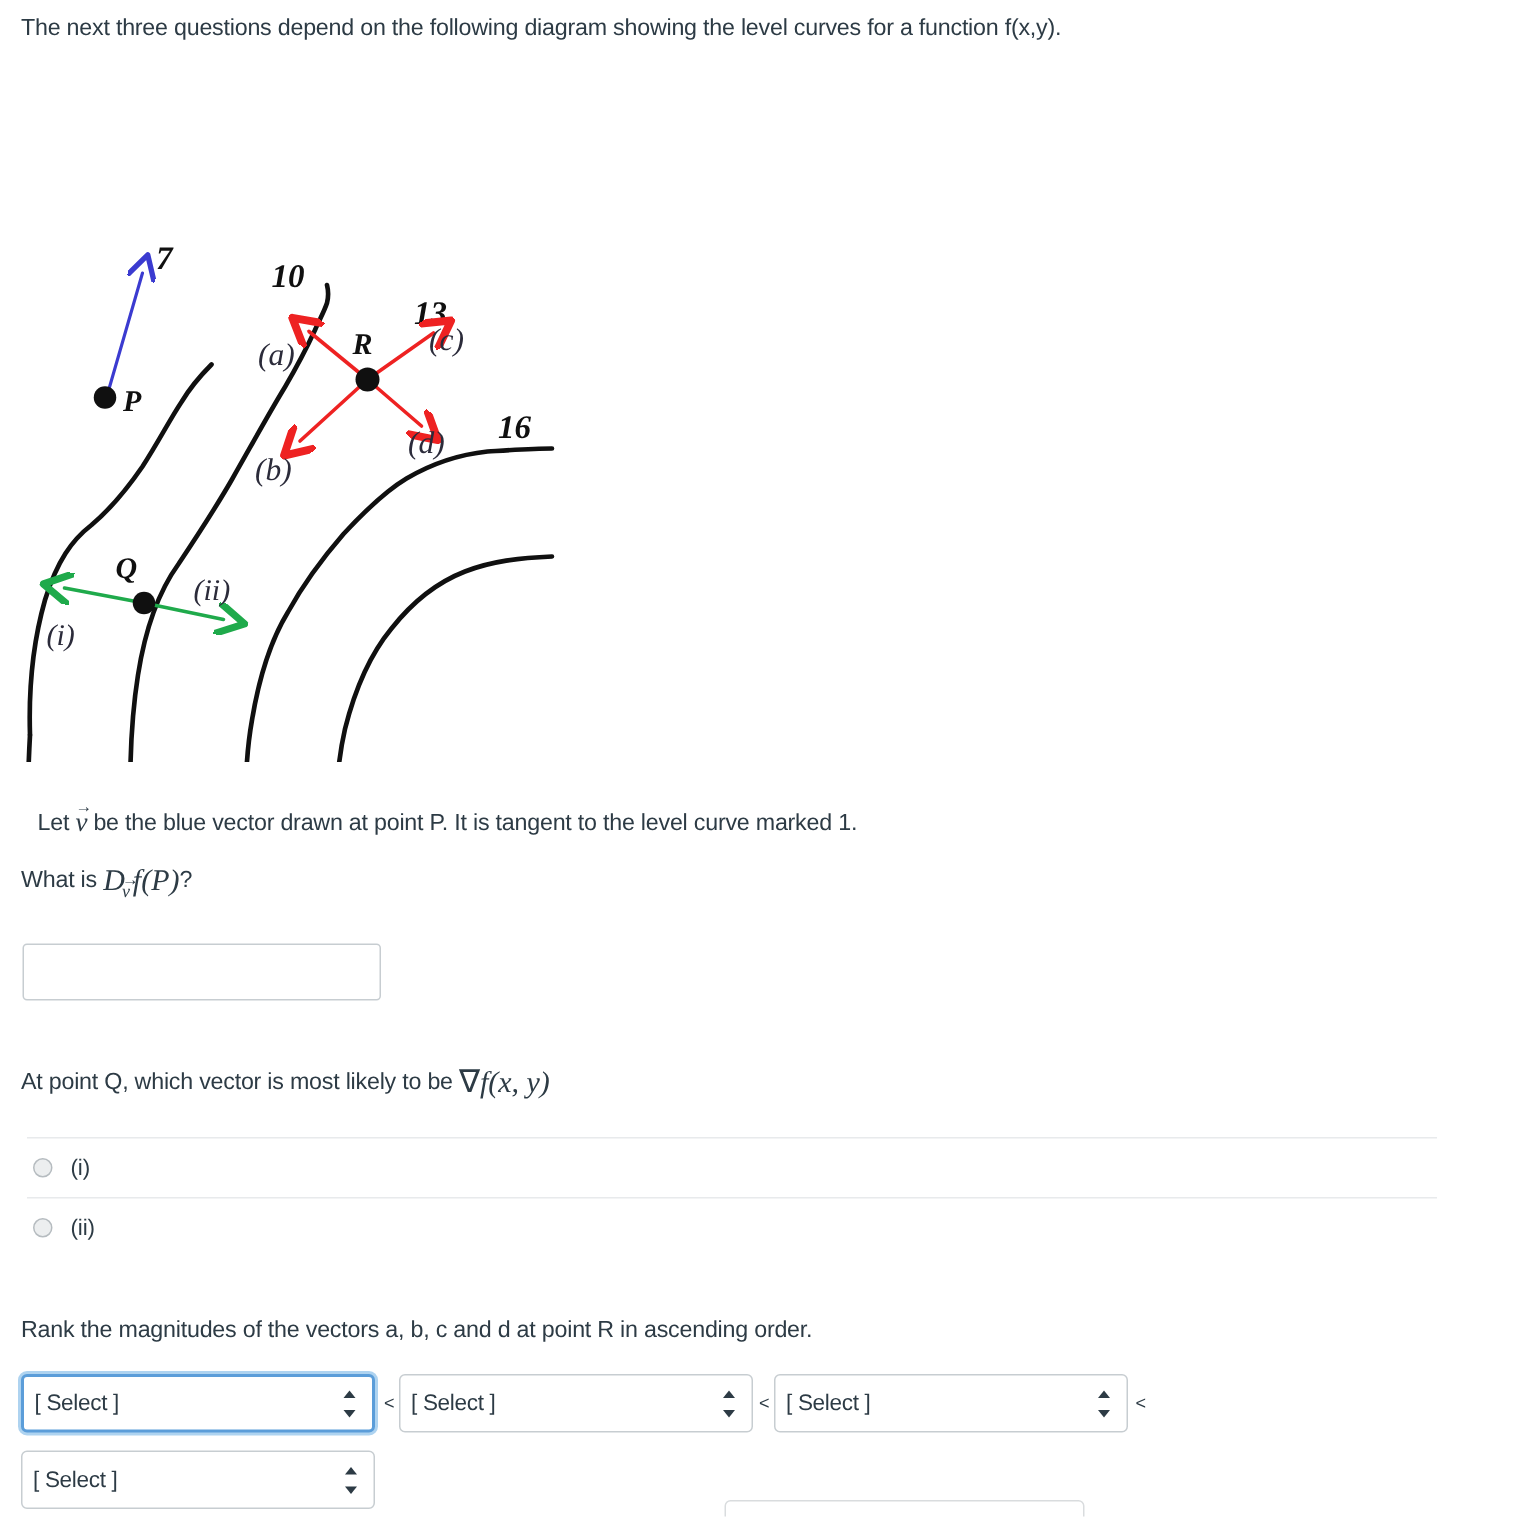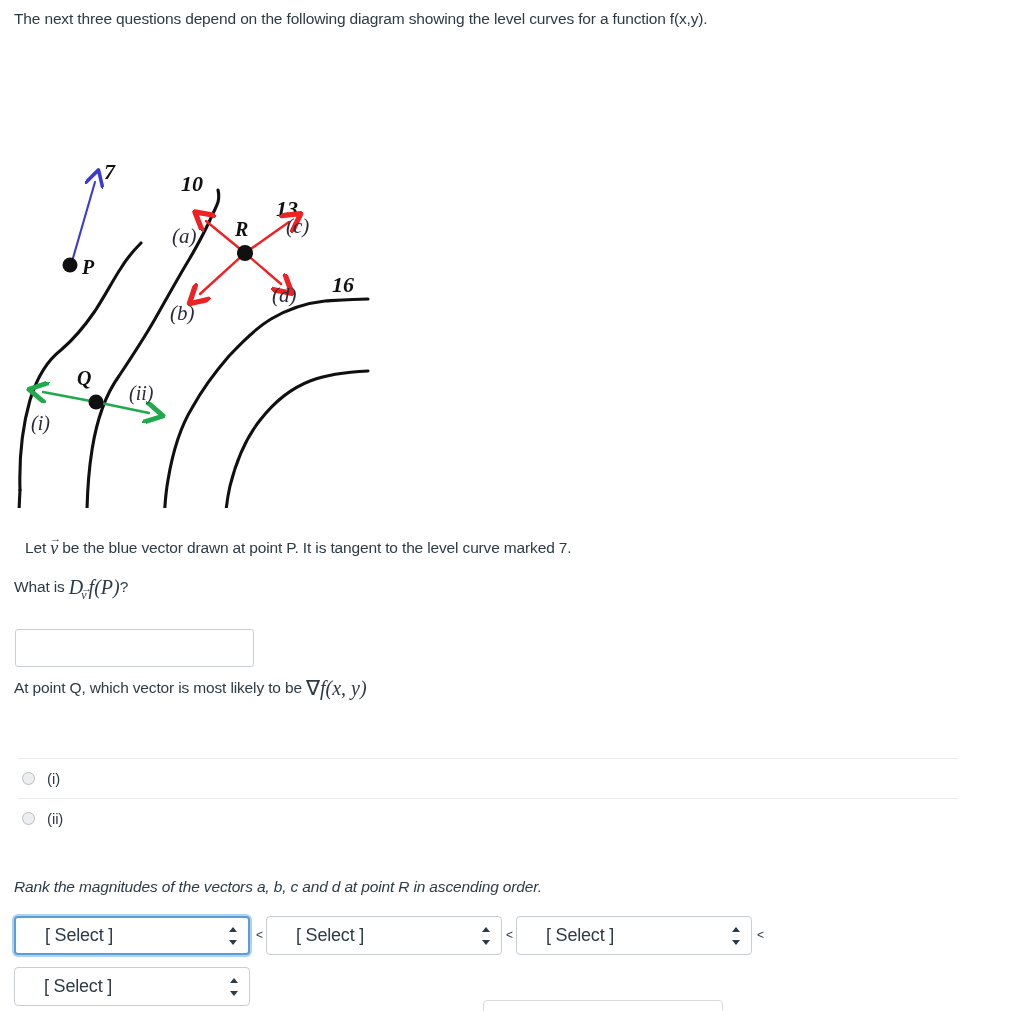--- a/index.html
+++ b/index.html
@@ -102,21 +102,21 @@
     font-size: 14px;
     padding: 0 8px;
     color: #2d3b45;
     outline: none;
   }
 
   
   .q2-text {
     position: absolute;
     left: 14px;
-    top: 674px;
+    top: 707px;
     font-size: 15.5px;
     letter-spacing: -0.15px;
     white-space: nowrap;
     text-align: center;
   }
   .nabla {
     font-family: "Liberation Serif", serif;
     font-size: 21px;
     position: relative;
     top: 2px;
@@ -150,34 +150,33 @@
   }
 
   
   .q3-text {
     position: absolute;
     left: 14px;
     top: 878px;
     font-size: 15.5px;
     letter-spacing: -0.15px;
     white-space: nowrap;
-    font-style: italic;
   }
 
   .select-box {
     position: absolute;
     height: 39px;
     width: 236px;
     border: 1px solid #c7cdd1;
     border-radius: 4px;
     background: #ffffff;
     display: flex;
     align-items: center;
-    padding-left: 29px;
-    font-size: 18px;
+    padding-left: 7px;
+    font-size: 15px;
     letter-spacing: -0.2px;
     color: #2d3b45;
   }
   .select-box.focused {
     border: 2px solid #5b9dd9;
     box-shadow: 0 0 0 2px #aed3f0;
   }
   .sel-0 { left: 14px;  top: 916px; }
   .sel-1 { left: 266px; top: 916px; }
   .sel-2 { left: 516px; top: 916px; }
@@ -311,21 +310,21 @@
     </g>
     <circle cx="245" cy="165" r="8" fill="#101010"></circle>
     <text x="235" y="148" font-family="Liberation Serif, serif" font-size="20" font-weight="bold" font-style="italic" fill="#101010">R</text>
     <text x="172" y="155" font-family="Liberation Serif, serif" font-size="21" font-style="italic" fill="#2b2b3a">(a)</text>
     <text x="170" y="232" font-family="Liberation Serif, serif" font-size="21" font-style="italic" fill="#2b2b3a">(b)</text>
     <text x="286" y="145" font-family="Liberation Serif, serif" font-size="21" font-style="italic" fill="#2b2b3a">(c)</text>
     <text x="272" y="214" font-family="Liberation Serif, serif" font-size="21" font-style="italic" fill="#2b2b3a">(d)</text>
   </svg>
 </div>
 
-<div class="q1-line1"><span>Let </span><span class="vecarrow"><span class="bar">→</span><span>v</span></span><span> be the blue vector drawn at point P. It is tangent to the level curve marked 7.</span></div>
+<div class="q1-line1"><span>Let </span><span class="vecarrow"><span class="bar">→</span><span>v</span></span><span> be the blue vector drawn at point P. It is tangent to the level curve marked 1.</span></div>
 
 <div class="q1-line2"><span>What is </span><span class="mathy"><span>D</span><span class="sub vecarrow"><span class="bar">→</span><span>v</span></span><span>f(P)</span></span><span>?</span></div>
 
 <input class="answer-input" type="text" value="" style="">
 
 <div class="q2-text"><span>At point Q, which vector is most likely to be </span><span class="nabla">∇</span><span class="mathy">f(x, y)</span></div>
 
 <div class="option-row opt0">
   <span class="radio-dot"></span>
   <span class="option-label">(i)</span>

